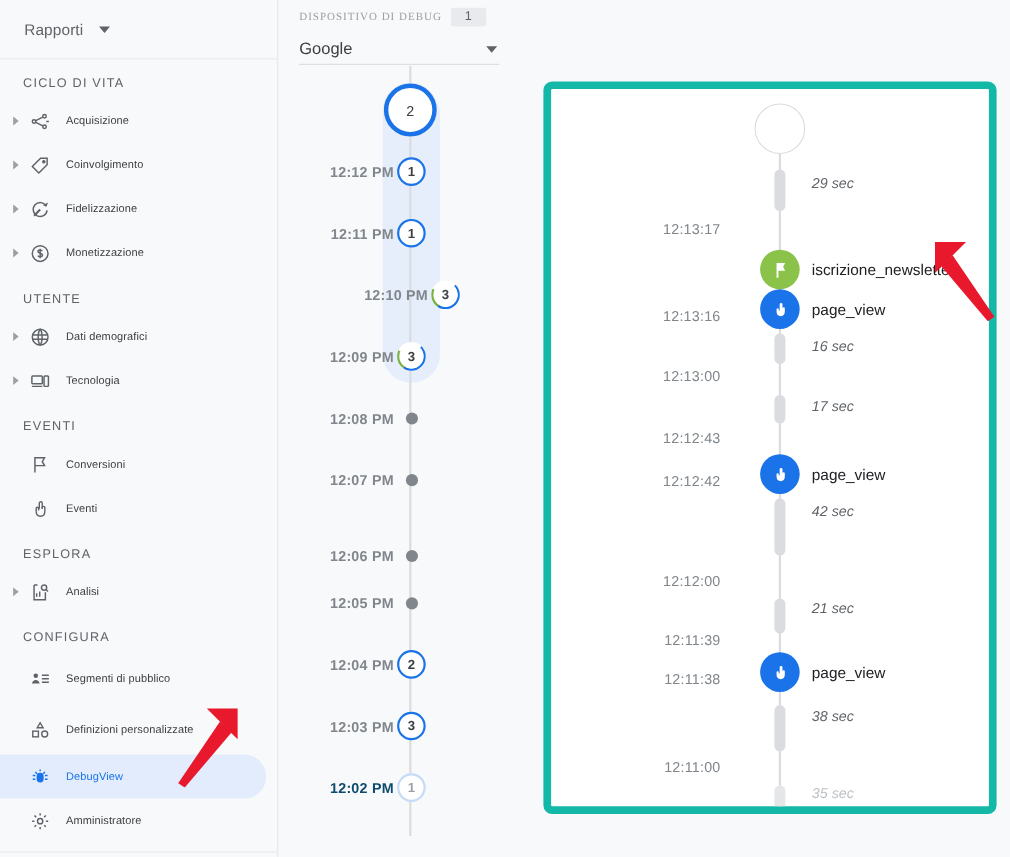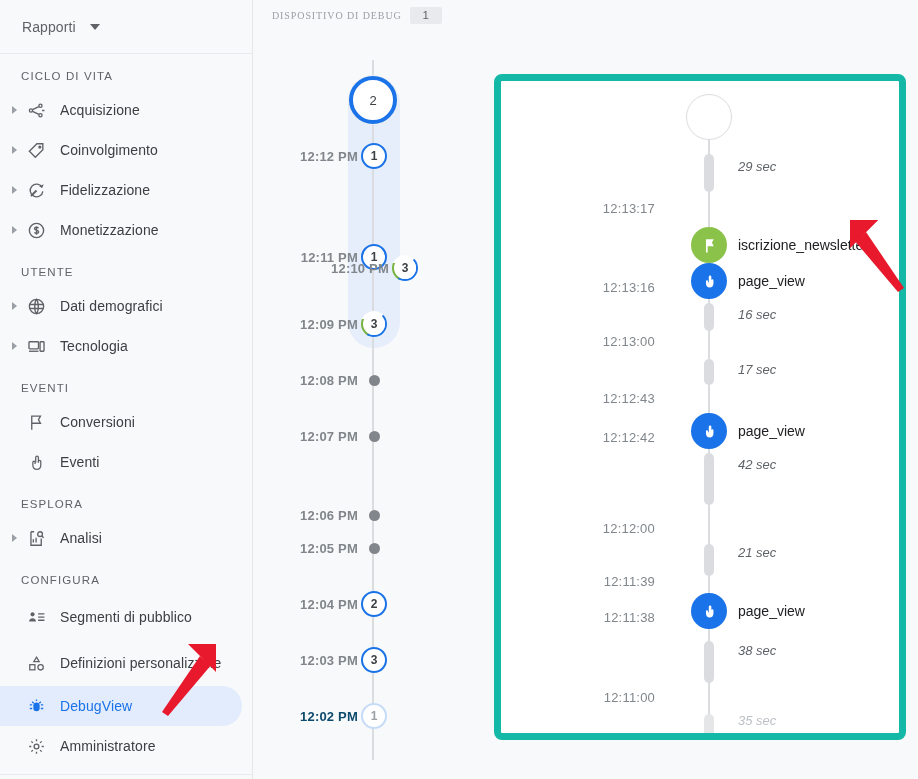--- a/index.html
+++ b/index.html
@@ -65,21 +65,21 @@
     border-bottom: 4px solid transparent;
     border-left: 5px solid #9aa0a6;
     display: block;
   }
   .nav-icon {
     width: 30px; flex: 0 0 30px;
     display: flex; align-items: center; justify-content: center;
     color: #5f6368;
   }
   .nav-label {
-    font-size: 14px; color: #3c4043;
+    font-size: 10px; color: #3c4043;
     line-height: 17px;
     padding-left: 9px;
     letter-spacing: .1px;
   }
   .nav-item.active {
     background: #e3ecfd;
     border-radius: 0 22px 22px 0;
   }
   .nav-item.active .nav-label { color: #1a73e8; }
   .nav-item.active .nav-icon { color: #1a73e8; }
@@ -438,33 +438,37 @@
     <div class="sidebar-divider"></div>
   </div>
 
   <div class="timeline">
 
     <div class="device-picker">
       <div class="device-label-row">
         <span class="device-label">DISPOSITIVO DI DEBUG</span>
         <span class="device-badge">1</span>
       </div>
+      <div class="device-select">
+        <span class="device-value">Google</span>
+        <span class="device-caret"></span>
+      </div>
     </div>
 
     <div class="tl-track">
       <div class="tl-hl"></div>
       <div class="tl-spine"></div>
 
       <div class="tl-row" style="top:141px;">
         <span class="tl-time">12:12 PM</span>
         <span class="tl-node">
           <span class="tl-circle">1</span>
         </span>
       </div>
-      <div class="tl-row" style="top:197px;margin-top:45px;">
+      <div class="tl-row" style="top:197px;">
         <span class="tl-time">12:11 PM</span>
         <span class="tl-node">
           <span class="tl-circle">1</span>
         </span>
       </div>
       <div class="tl-row" style="top:253px;margin-left:31px;">
         <span class="tl-time">12:10 PM</span>
         <span class="tl-node">
           <span class="tl-circle mixed">
               <span>3</span>
@@ -485,21 +489,21 @@
         <span class="tl-node">
             <span class="tl-dot"></span>
           </span>
       </div>
       <div class="tl-row" style="top:421px;">
         <span class="tl-time">12:07 PM</span>
         <span class="tl-node">
             <span class="tl-dot"></span>
           </span>
       </div>
-      <div class="tl-row" style="top:500px;padding-left:44px;">
+      <div class="tl-row" style="top:490px;padding-left:44px;">
         <span class="tl-time">12:06 PM</span>
         <span class="tl-node">
             <span class="tl-dot"></span>
           </span>
       </div>
       <div class="tl-row" style="top:533px;">
         <span class="tl-time">12:05 PM</span>
         <span class="tl-node">
             <span class="tl-dot"></span>
           </span>

